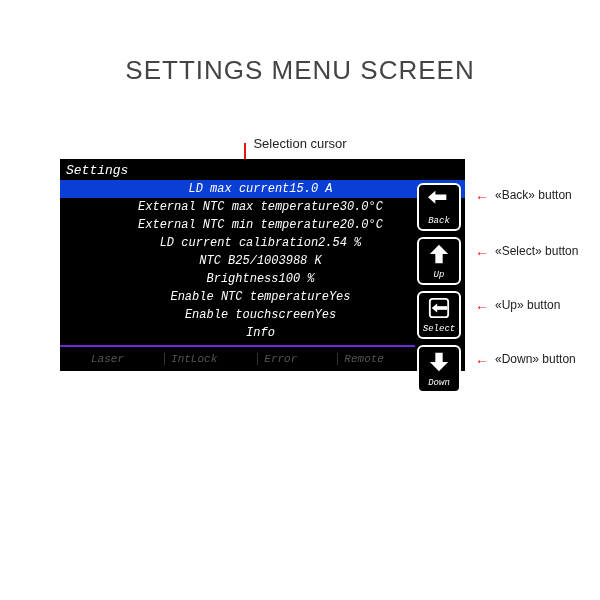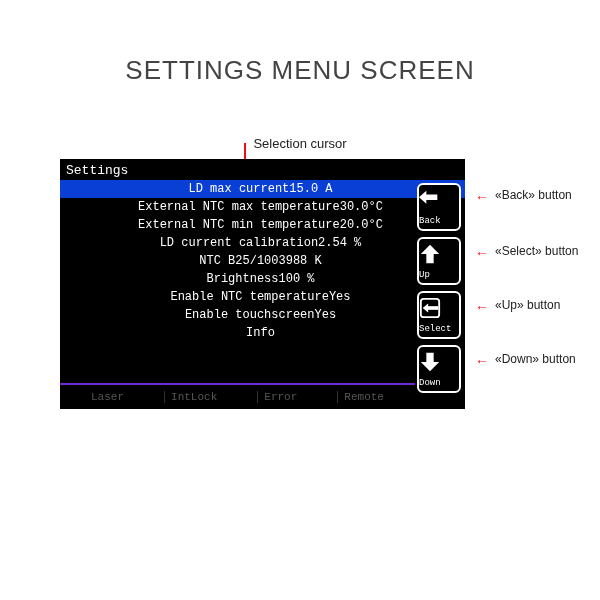--- a/index.html
+++ b/index.html
@@ -1,32 +1,32 @@
 <!DOCTYPE html>
 <html><head>
 <meta charset="utf-8">
 <style>
   * { box-sizing: border-box; margin: 0; padding: 0; }
   html, body { width: 600px; height: 600px; background: #fff; font-family: Arial, sans-serif; }
   .page-title { text-align: center; font-size: 26px; letter-spacing: 1px; color: #444; padding-top: 30px; font-weight: 400; margin-top: 25px; }
   .caption { text-align: center; font-size: 13px; color: #222; margin-top: 50px; }
   .stage { position: relative; width: 600px; }
   .cursor-arrow { position: absolute; left: 238px; top: -8px; }
-  .device { position: absolute; left: 60px; top: 8px; width: 405px; height: 250px; background: #000; font-family: "Courier New", monospace; font-size: 12px; color: #fff; }
+  .device { position: absolute; left: 60px; top: 8px; width: 405px; height: 212px; background: #000; font-family: "Courier New", monospace; font-size: 12px; color: #fff; font-style: italic; }
   .screen-title { color: #fff; padding: 4px 6px 2px 6px; font-size: 13px; }
   .menu { }
   .menu-row { display: flex; justify-content: center; padding: 1px 10px 1px 6px; line-height: 16px; }
   .menu-row.selected { background: #0a3fd6; }
   .menu-label { white-space: pre; }
   .menu-value { white-space: pre; text-align: right; }
   .statusbar { position: absolute; bottom: 4px; left: 0; right: 50px; display: flex; justify-content: space-around; color: #555; font-size: 11px; border-top: 2px solid #6d28d9; padding: 6px 8px 2px 8px; }
   .statusbar span { padding: 0 6px; border-left: 1px solid #333; }
   .statusbar span:first-child { border-left: none; }
   .btn-col { position: absolute; right: 2px; top: 24px; width: 46px; display: flex; flex-direction: column; gap: 6px; }
-  .ctrl-btn { width: 44px; height: 48px; background: #000; border: 2px solid #fff; border-radius: 6px; display: flex; flex-direction: column; align-items: flex-start; justify-content: center; color: #fff; cursor: pointer; }
+  .ctrl-btn { width: 44px; height: 48px; background: #000; border: 2px solid #fff; border-radius: 6px; display: flex; flex-direction: column; align-items: center; justify-content: center; color: #fff; cursor: pointer; }
   .ctrl-btn svg { width: 22px; height: 22px; fill: #fff; }
   .ctrl-label { font-size: 9px; margin-top: 1px; font-family: "Courier New", monospace; }
   .annot { position: absolute; font-size: 12px; color: #222; display: flex; align-items: center; gap: 6px; }
   .annot .arr { color: #e11; font-size: 14px; }
 </style>
 </head>
 <body>
 
 <div class="page-title">SETTINGS MENU SCREEN</div>
 <div class="caption">Selection cursor</div>

